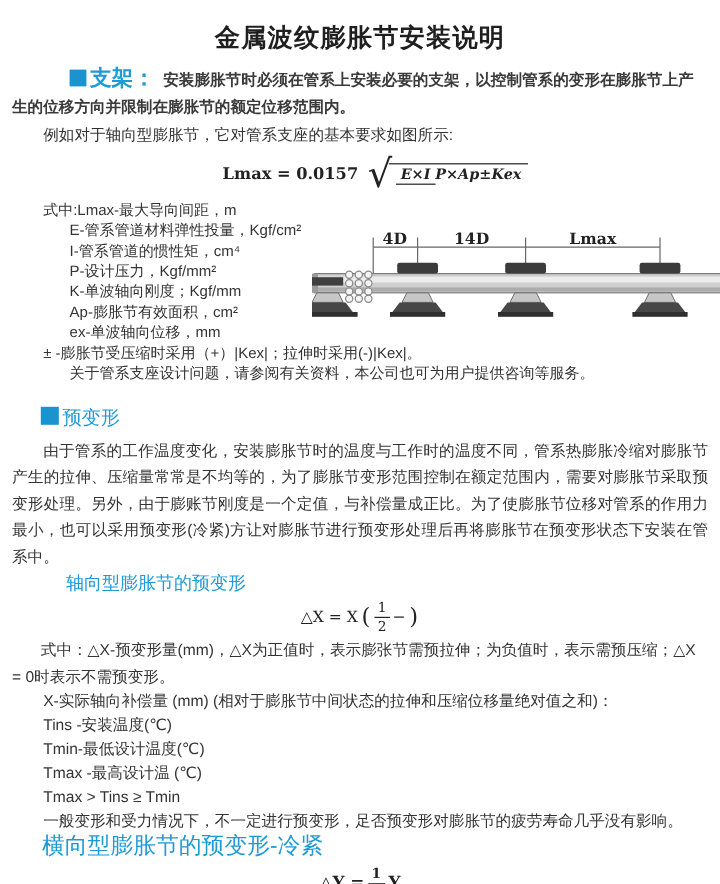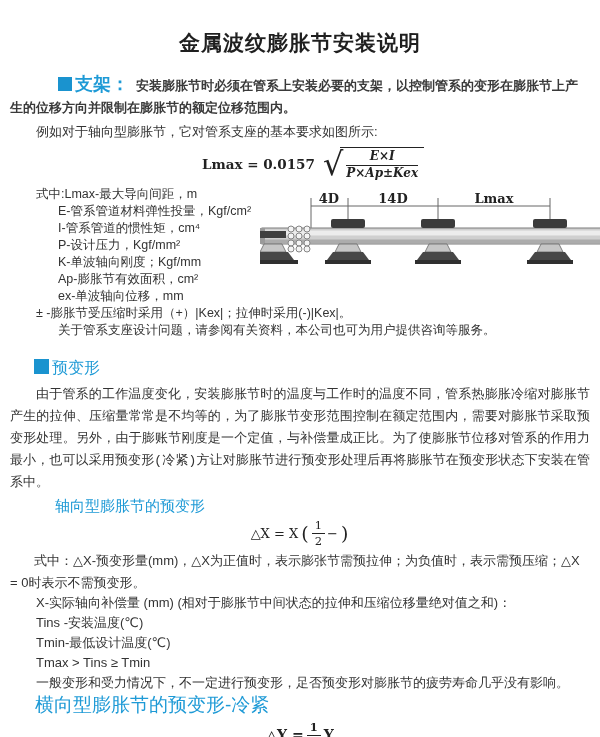--- a/index.html
+++ b/index.html
@@ -1,38 +1,38 @@
 <!DOCTYPE html>
 <html><head>
 <meta charset="utf-8">
 <style>
   html,body{margin:0;padding:0;background:#fff;}
   .page{position:relative;width:600px;height:737px;background:#ffffff;overflow:hidden;
         font-family:"Liberation Sans","DejaVu Sans",sans-serif;color:#333;}
-  h1{margin:16px;padding-top:13px;text-align:center;font-size:21px;font-weight:bold;
+  h1{margin:4px;padding-top:13px;text-align:center;font-size:21px;font-weight:bold;
      color:#1f1f1f;letter-spacing:1px;}
   .para{margin:0 10px;font-size:13px;line-height:22px;}
   .p-support{margin-top:9px;font-weight:bold;text-indent:48px;color:#3a3a3a;}
   .sq{display:inline-block;width:14px;height:14px;background:#1a93cf;margin-right:3px;vertical-align:-1px;}
   .h-blue{color:#1e9ad6;font-size:18px;font-weight:bold;margin-right:7px;}
   .p-example{margin-top:2px;text-indent:26px;}
   .formula{display:flex;align-items:center;justify-content:center;
            font-family:"DejaVu Serif",serif;color:#222;}
   .f1{margin-top:2px;font-weight:bold;font-size:13.5px;height:38px;padding-left:26px;}
   .f1 .radical{font-size:32px;font-weight:normal;line-height:1;margin:0 -3px 0 8px;}
-  .underroot{display:inline-flex;flex-direction:column;text-align:center;
+  .underroot{display:inline-flex;flex-direction:row;text-align:center;
              border-top:1.6px solid #222;font-style:italic;font-size:12px;
              line-height:1.3;padding:1px 6px 0 6px;}
   .underroot .num{border-bottom:1.2px solid #222;padding:0 4px;}
   .defs{margin:3px 0 16px 36px;font-size:12.5px;line-height:17px;}
   .defs .ind{padding-left:22px;}
   .diagram{position:absolute;left:260px;top:192px;width:350px;height:96px;}
   .sec{margin:6px 0 0 34px;font-size:16px;line-height:26px;color:#1e9ad6;font-weight:normal;}
   .sec .sq{width:15px;height:15px;vertical-align:-1px;}
-  .p-body{margin-top:3px;text-align:justify;text-indent:26px;line-height:22px;font-family:Liberation Mono, monospace;}
+  .p-body{margin-top:3px;text-align:justify;text-indent:26px;line-height:22px;}
   .sub1{margin:2px 0 0 55px;font-size:15px;line-height:20px;color:#1e9ad6;font-weight:normal;}
   .f2{margin-top:2px;font-size:13px;height:30px;gap:2px;}
   .frac{display:inline-flex;flex-direction:column;text-align:center;font-size:11.5px;line-height:1.3;}
   .frac .top{border-bottom:1.2px solid #222;padding:0 3px;}
   .it{font-style:italic;}
   .paren{font-size:19px;font-weight:normal;padding:0 1px;}
   .p-explain{margin-top:2px;text-indent:24px;line-height:21.5px;}
   .lines{margin:0 0 0 36px;font-size:13px;line-height:20px;}
   .p-note{text-indent:26px;line-height:20px;}
   .sub2{margin:0 0 0 35px;font-size:19px;line-height:24px;color:#1e9ad6;font-weight:normal;}
@@ -152,20 +152,21 @@
     <span>−</span>
     <span class="paren">)</span>
   </div>
 
   <p class="para p-explain">式中：△X-预变形量(mm)，△X为正值时，表示膨张节需预拉伸；为负值时，表示需预压缩；△X = 0时表示不需预变形。</p>
 
   <div class="lines">
     <div>X-实际轴向补偿量 (mm) (相对于膨胀节中间状态的拉伸和压缩位移量绝对值之和)：</div>
     <div>Tins -安装温度(℃)</div>
     <div>Tmin-最低设计温度(℃)</div>
+    <div>Tmax -最高设计温 (℃)</div>
     <div>Tmax &gt; Tins ≥ Tmin</div>
   </div>
 
   <p class="para p-note">一般变形和受力情况下，不一定进行预变形，足否预变形对膨胀节的疲劳寿命几乎没有影响。</p>
 
   <h3 class="sub2">横向型膨胀节的预变形-冷紧</h3>
 
   <div class="formula f3">
     <span>△Y =</span>
     <span class="frac">

